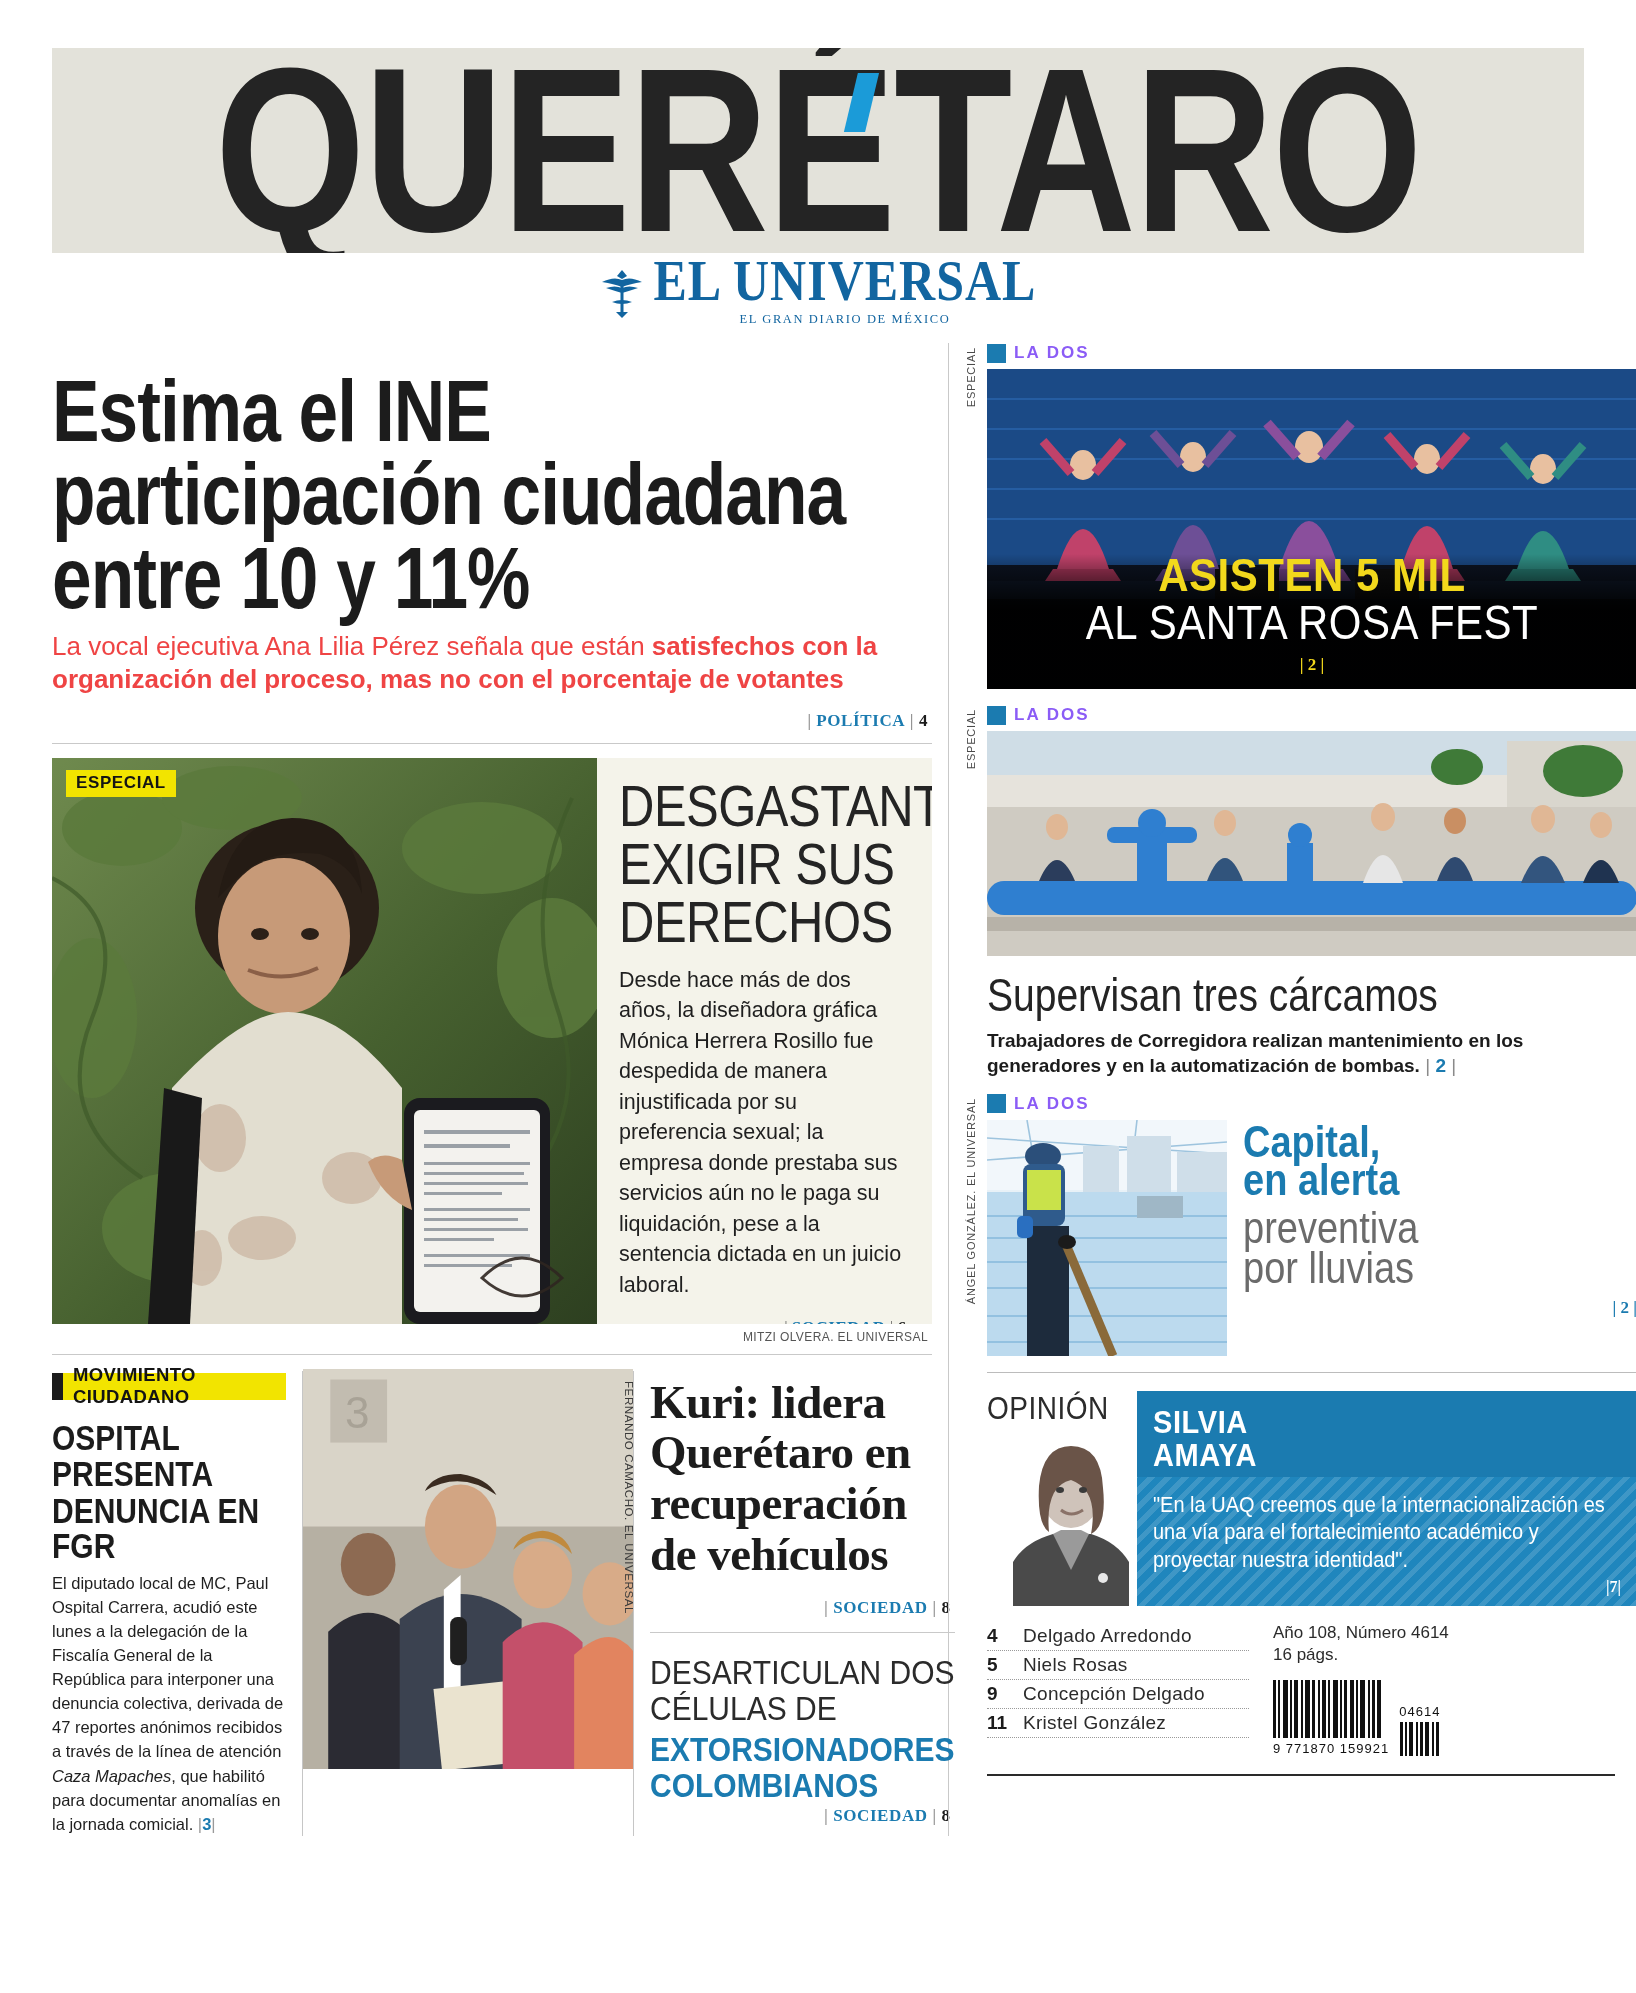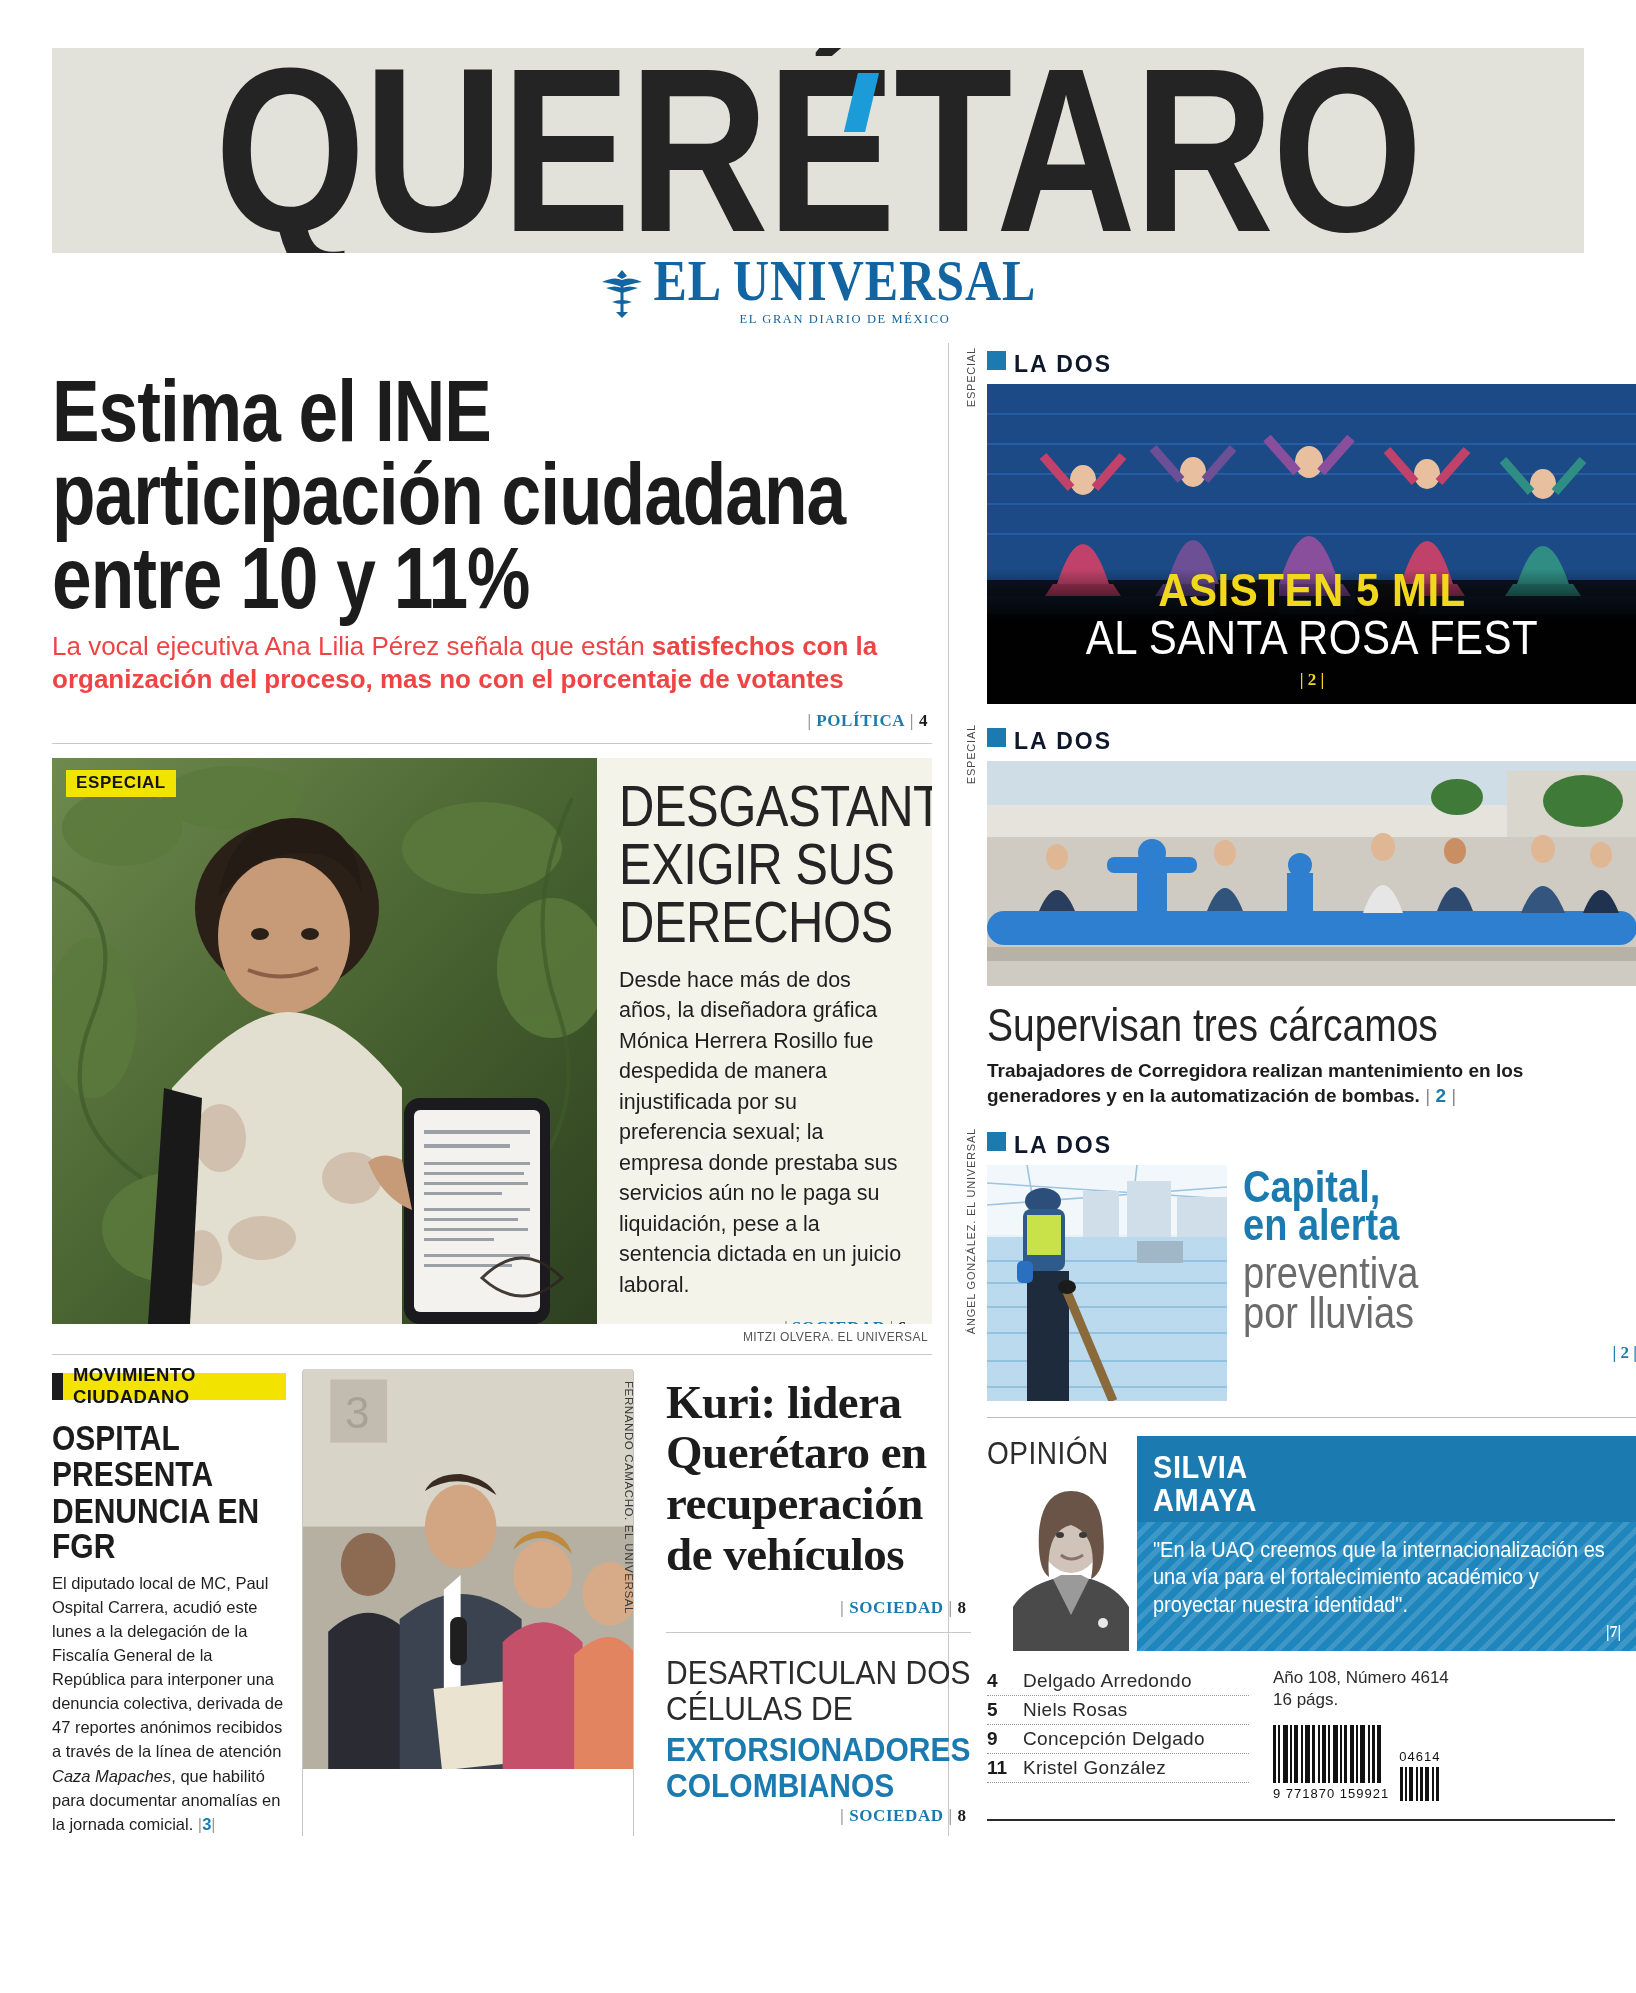--- a/index.html
+++ b/index.html
@@ -209,24 +209,23 @@
     margin-top: 6px;
     padding-right: 4px;
   }
 
   
   .ladot { display: flex; align-items: center; gap: 8px; margin-bottom: 6px; }
   .blue-sq { width: 19px; height: 19px; background: #1b7bb0; flex: none; }
   .ladot-label {
     font-family: "Liberation Sans Narrow", "Liberation Sans", sans-serif;
     font-weight: 700;
-    font-size: 23px;
+    font-size: 17px;
     letter-spacing: 2px;
-    color: #0f172a;
-    margin-top: 8px;
+    color: #8b5cf6;
   }
   .rail-item { position: relative; padding-left: 22px; margin-bottom: 16px; }
   .vcredit {
     position: absolute;
     left: 0; top: 4px;
     font-family: "Liberation Sans Narrow", "Liberation Sans", sans-serif;
     font-size: 11px;
     letter-spacing: .8px;
     color: #4a4a4a;
     writing-mode: vertical-rl;
@@ -325,21 +324,21 @@
     color: #1b7bb0;
     text-align: right;
     margin-top: 14px;
   }
 
   
   .hrule { height: 1px; background: #bcbcbc; }
   .bottom { display: flex; margin-top: 0; }
   .bcol1 { width: 250px; flex: none; padding-right: 16px; }
   .bcol2 { width: 330px; flex: none; position: relative; }
-  .bcol3 { flex: 1; padding-left: 32px; padding-right: 6px;}
+  .bcol3 { flex: 1; padding-left: 16px; padding-right: 6px;}
   .bsep { width: 1px; background: #c6c6c6; margin: 16px 0 0 0; flex:none;}
 
   .mc-tag {
     display: flex; align-items: stretch; margin-top: 18px; height: 27px;
   }
   .mc-tag .blk { width: 11px; background: #1c1c1c; flex: none; }
   .mc-tag .ylw {
     background: #f2e400;
     flex: 1;
     display: flex; align-items: center;

